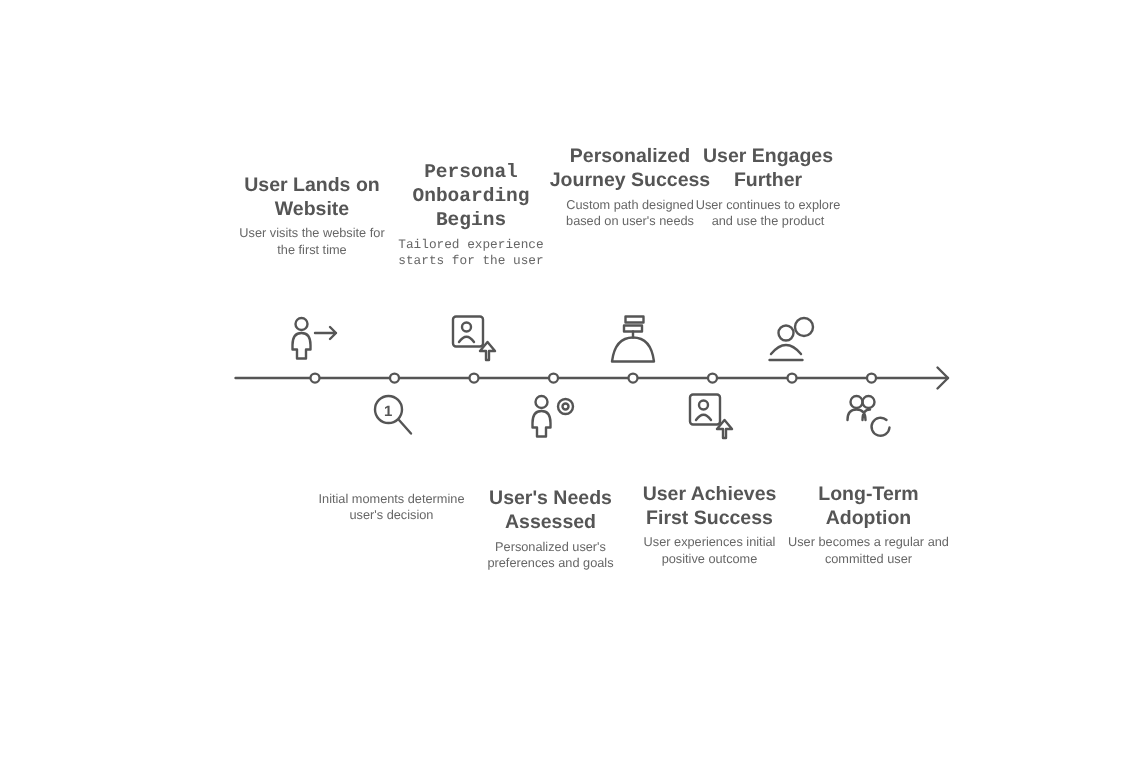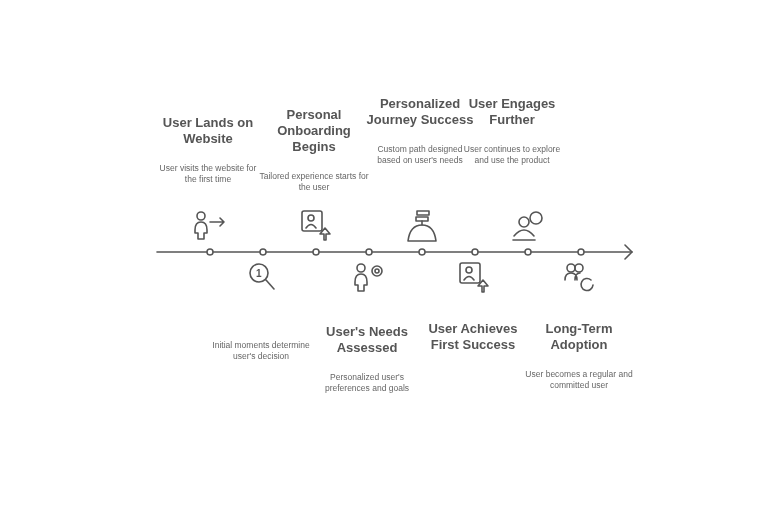--- a/index.html
+++ b/index.html
@@ -1,19 +1,19 @@
 <!DOCTYPE html>
 <html><head>
 <meta charset="utf-8">
 <style>
   html, body { margin:0; padding:0; background:#ffffff; }
   body { width:760px; height:506px; position:relative; overflow:hidden; font-family:"Liberation Sans", sans-serif; color:#555; }
   .step { position:absolute; text-align:center; width:110px; }
   .title { font-weight:bold; font-size:13px; line-height:16px; color:#555555; }
-  .desc { font-size:8.5px; line-height:10.5px; color:#666666; margin-top:16px; }
+  .desc { font-size:8.5px; line-height:10.5px; color:#666666; margin-top:3px; }
   svg.tl { position:absolute; left:0; top:0; }
 </style>
 </head>
 <body>
 
 <svg class="tl" width="760" height="506">
   <g stroke="#555" fill="none" stroke-width="1.6" stroke-linecap="round" stroke-linejoin="round">
     <path d="M157 252 L632 252"></path>
     <path d="M625 245 L632 252 L625 259"></path>
   </g>
@@ -85,34 +85,35 @@
   </g>
 </svg>
 
 <div class="step" style="left:153px;top:115px;">
   <div class="title">User Lands on Website</div>
   <div class="desc">User visits the website for the first time</div>
 </div>
 <div class="step" style="left:206px;top:324px;">
   <div class="desc">Initial moments determine user's decision</div>
 </div>
-<div class="step" style="left:259px;top:107px;">
+<div class="step" style="left:259px;top:107px;font-family:Liberation Mono, monospace;">
   <div class="title">Personal Onboarding Begins</div>
   <div class="desc">Tailored experience starts for the user</div>
 </div>
 <div class="step" style="left:312px;top:324px;">
   <div class="title">User's Needs Assessed</div>
   <div class="desc">Personalized user's preferences and goals</div>
 </div>
 <div class="step" style="left:365px;top:96px;">
   <div class="title">Personalized Journey Success</div>
   <div class="desc">Custom path designed based on user's needs</div>
 </div>
 <div class="step" style="left:418px;top:321px;">
   <div class="title">User Achieves First Success</div>
+  <div class="desc">User experiences initial positive outcome</div>
 </div>
 <div class="step" style="left:457px;top:96px;">
   <div class="title">User Engages Further</div>
   <div class="desc">User continues to explore and use the product</div>
 </div>
 <div class="step" style="left:524px;top:321px;">
   <div class="title">Long-Term Adoption</div>
   <div class="desc">User becomes a regular and committed user</div>
 </div>
 

